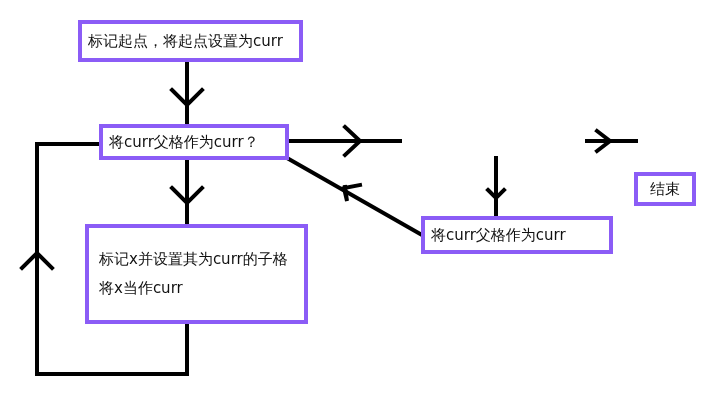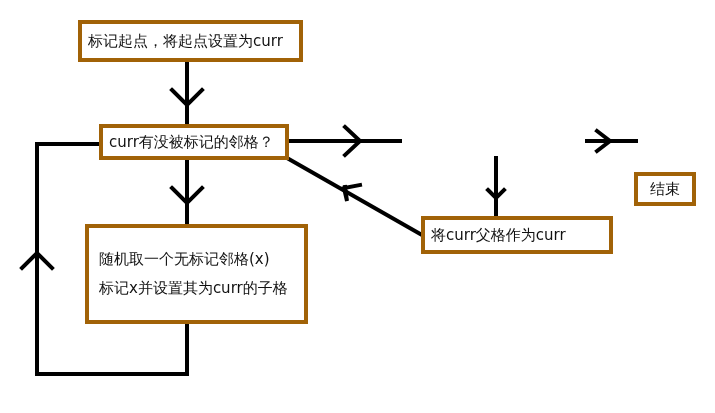--- a/index.html
+++ b/index.html
@@ -17,21 +17,21 @@
     #diagram {
       position: absolute;
       left: 0;
       top: 0;
       width: 715px;
       height: 413px;
     }
     .node {
       position: absolute;
       box-sizing: border-box;
-      border: 4px solid #a16207;
+      border: 4px solid #8b5cf6;
       background: #fff;
       color: #111;
       font-size: 15px;
       display: flex;
       align-items: center;
       white-space: nowrap;
       padding-left: 6px;
     }
     .node.multi {
       flex-direction: column;
@@ -70,26 +70,26 @@
       <line x1="422" y1="235" x2="287" y2="158"></line>
       <polyline points="345,187 347,201 344,188 360,185"></polyline>
     </g>
   </svg>
 
   <div class="node" style="left:78px;top:20px;width:225px;height:42px;">
     <span>标记起点，将起点设置为curr</span>
   </div>
 
   <div class="node" style="left:99px;top:124px;width:190px;height:36px;">
-    <span>curr有没被标记的邻格？</span>
+    <span>将curr父格作为curr？</span>
   </div>
 
   <div class="node multi" style="left:85px;top:224px;width:223px;height:100px;">
-    <span class="line">随机取一个无标记邻格(x)</span>
     <span class="line">标记x并设置其为curr的子格</span>
+    <span class="line">将x当作curr</span>
   </div>
 
 
   <div class="node" style="left:421px;top:216px;width:192px;height:38px;">
     <span>将curr父格作为curr</span>
   </div>
 
   <div class="node" style="left:634px;top:126px;width:62px;height:34px;justify-content:center;padding-left:0;margin-top:46px;">
     <span>结束</span>
   </div>

